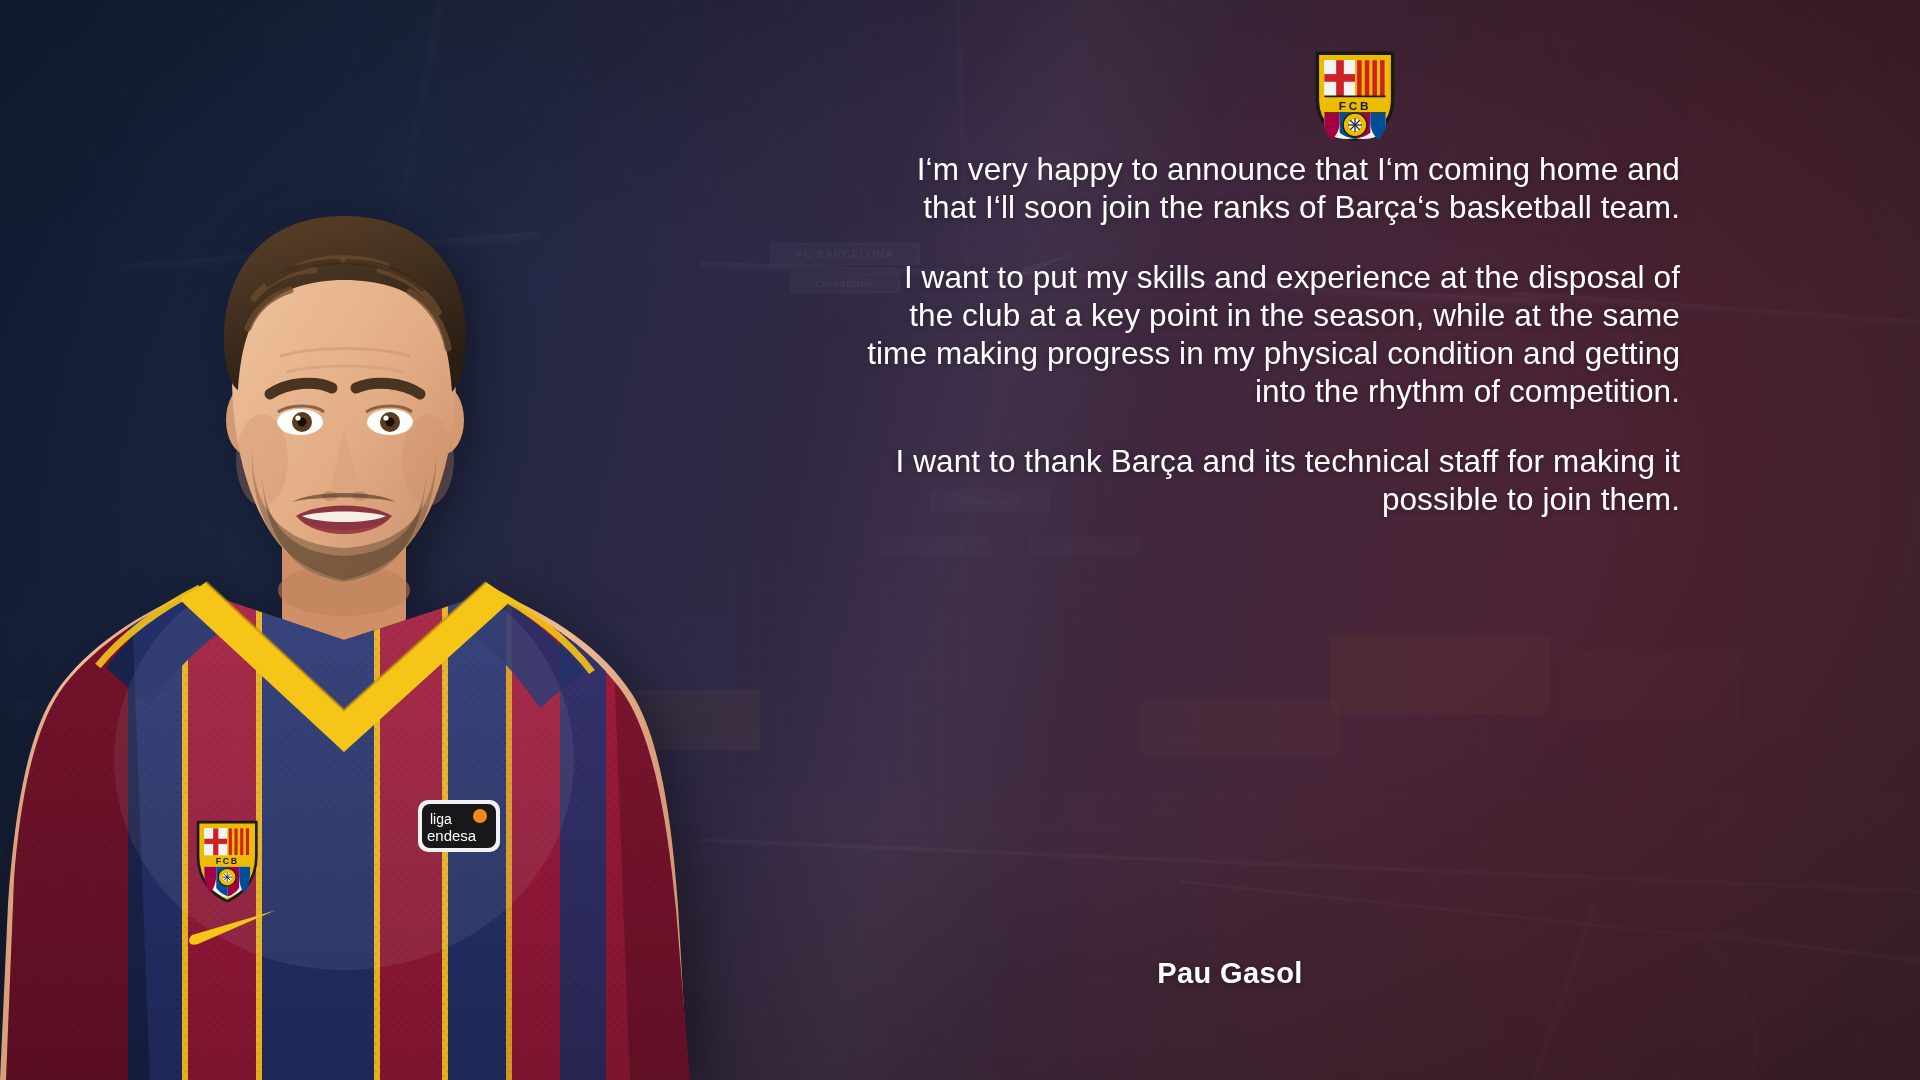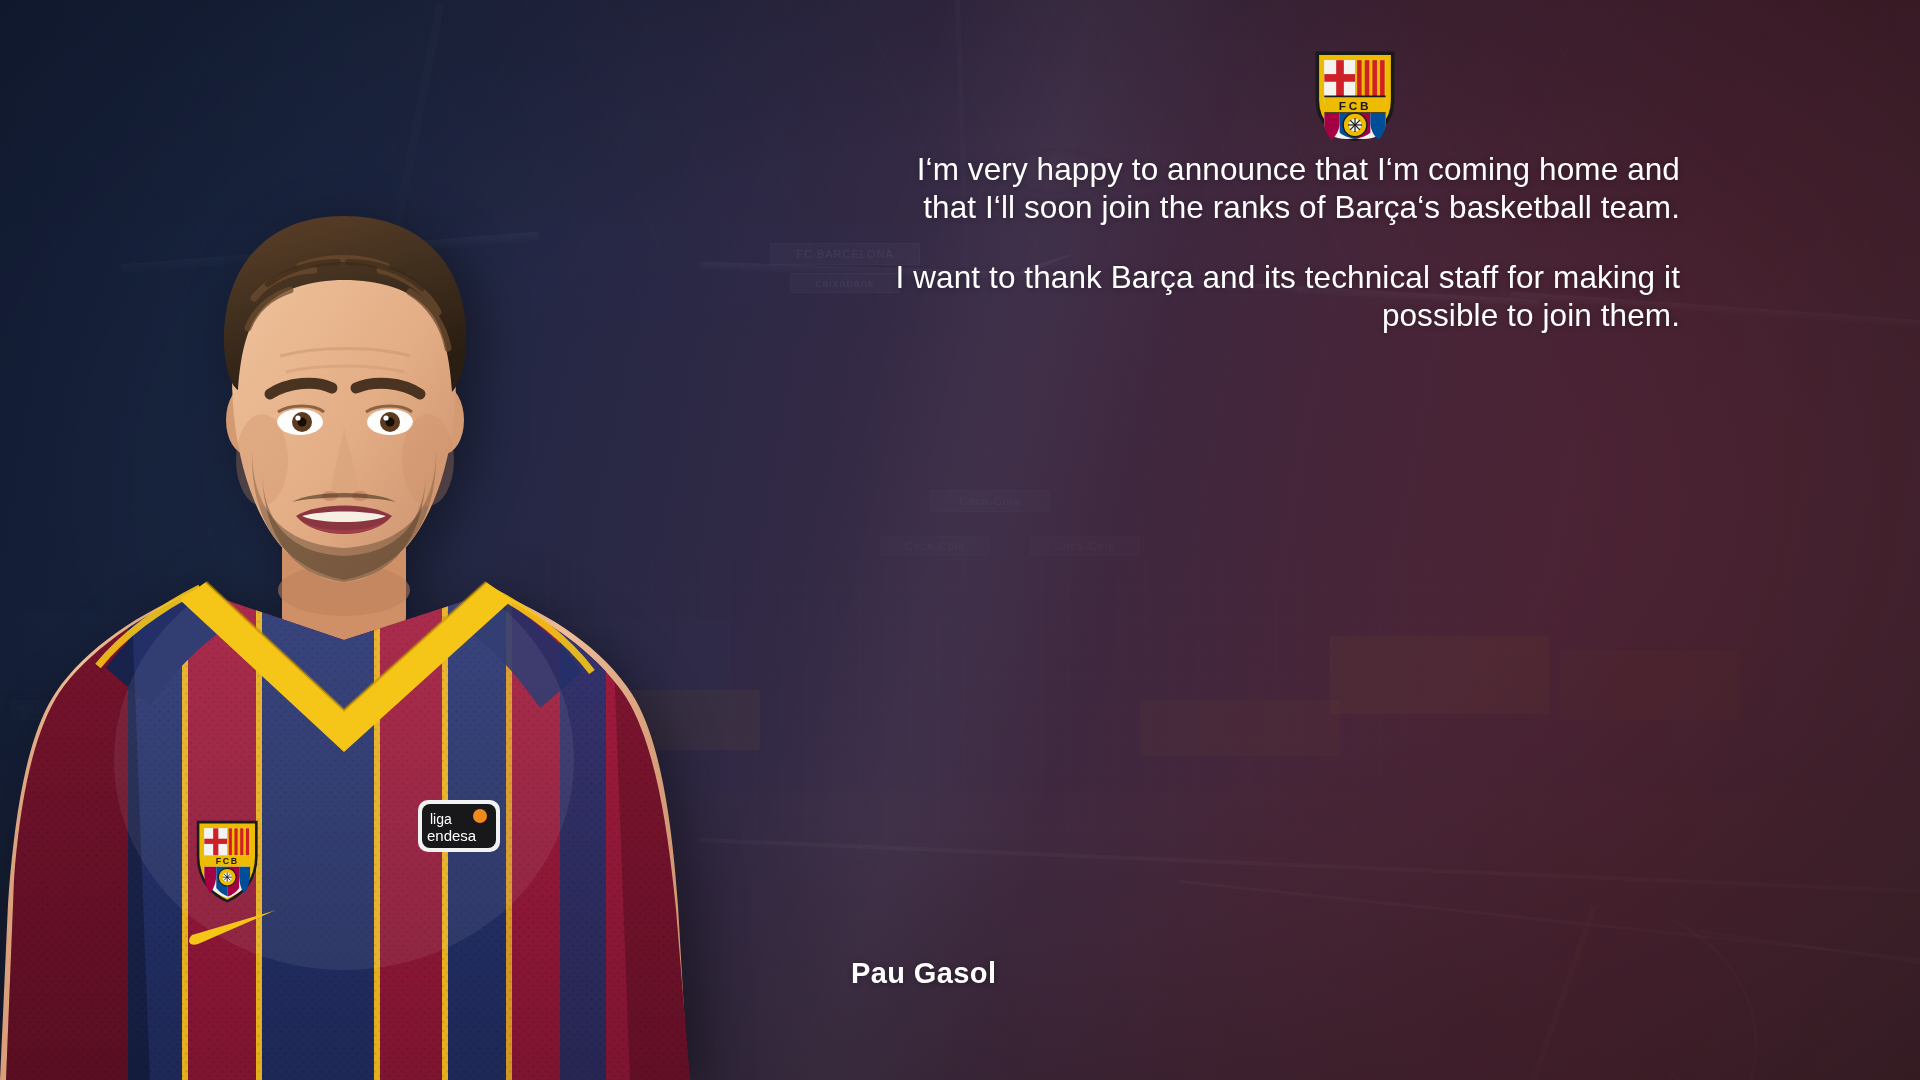--- a/index.html
+++ b/index.html
@@ -159,23 +159,23 @@
     font-size:31.5px;
     line-height:1.215;
     font-weight:400;
     letter-spacing:.1px;
     text-shadow:0 1px 6px rgba(0,0,0,.30);
     margin-bottom:31px;
   }
   .para:last-of-type { margin-bottom:0; }
   #signature {
     position:absolute;
-    left:851px; top:957px;
+    left:820px; top:957px;
     width:820px;
-    text-align:left;
+    text-align:center;
     color:#ffffff;
     font-size:29px;
     font-weight:bold;
     letter-spacing:.4px;
     text-shadow:0 1px 6px rgba(0,0,0,.35);
   }
 
   
   #player {
     position:absolute;
@@ -466,18 +466,19 @@
     <g stroke="#1a1a1a" stroke-width="1.7" fill="none">
       <path d="M60 99 L60 119"></path>
       <path d="M50 109 L70 109"></path>
       <path d="M53 102 L67 116"></path>
       <path d="M67 102 L53 116"></path>
     </g>
   </svg>
 
   <div id="quote">
     <p class="para">I‘m very happy to announce that I‘m coming home and that I‘ll soon join the ranks of Barça‘s basketball team.</p>
+    <p class="para">I want to put my skills and experience at the disposal of the club at a key point in the season, while at the same time making progress in my physical condition and getting into the rhythm of competition.</p>
     <p class="para">I want to thank Barça and its technical staff for making it possible to join them.</p>
   </div>
 
   <div id="signature">Pau Gasol</div>
 
 </div>
 
 </body></html>

